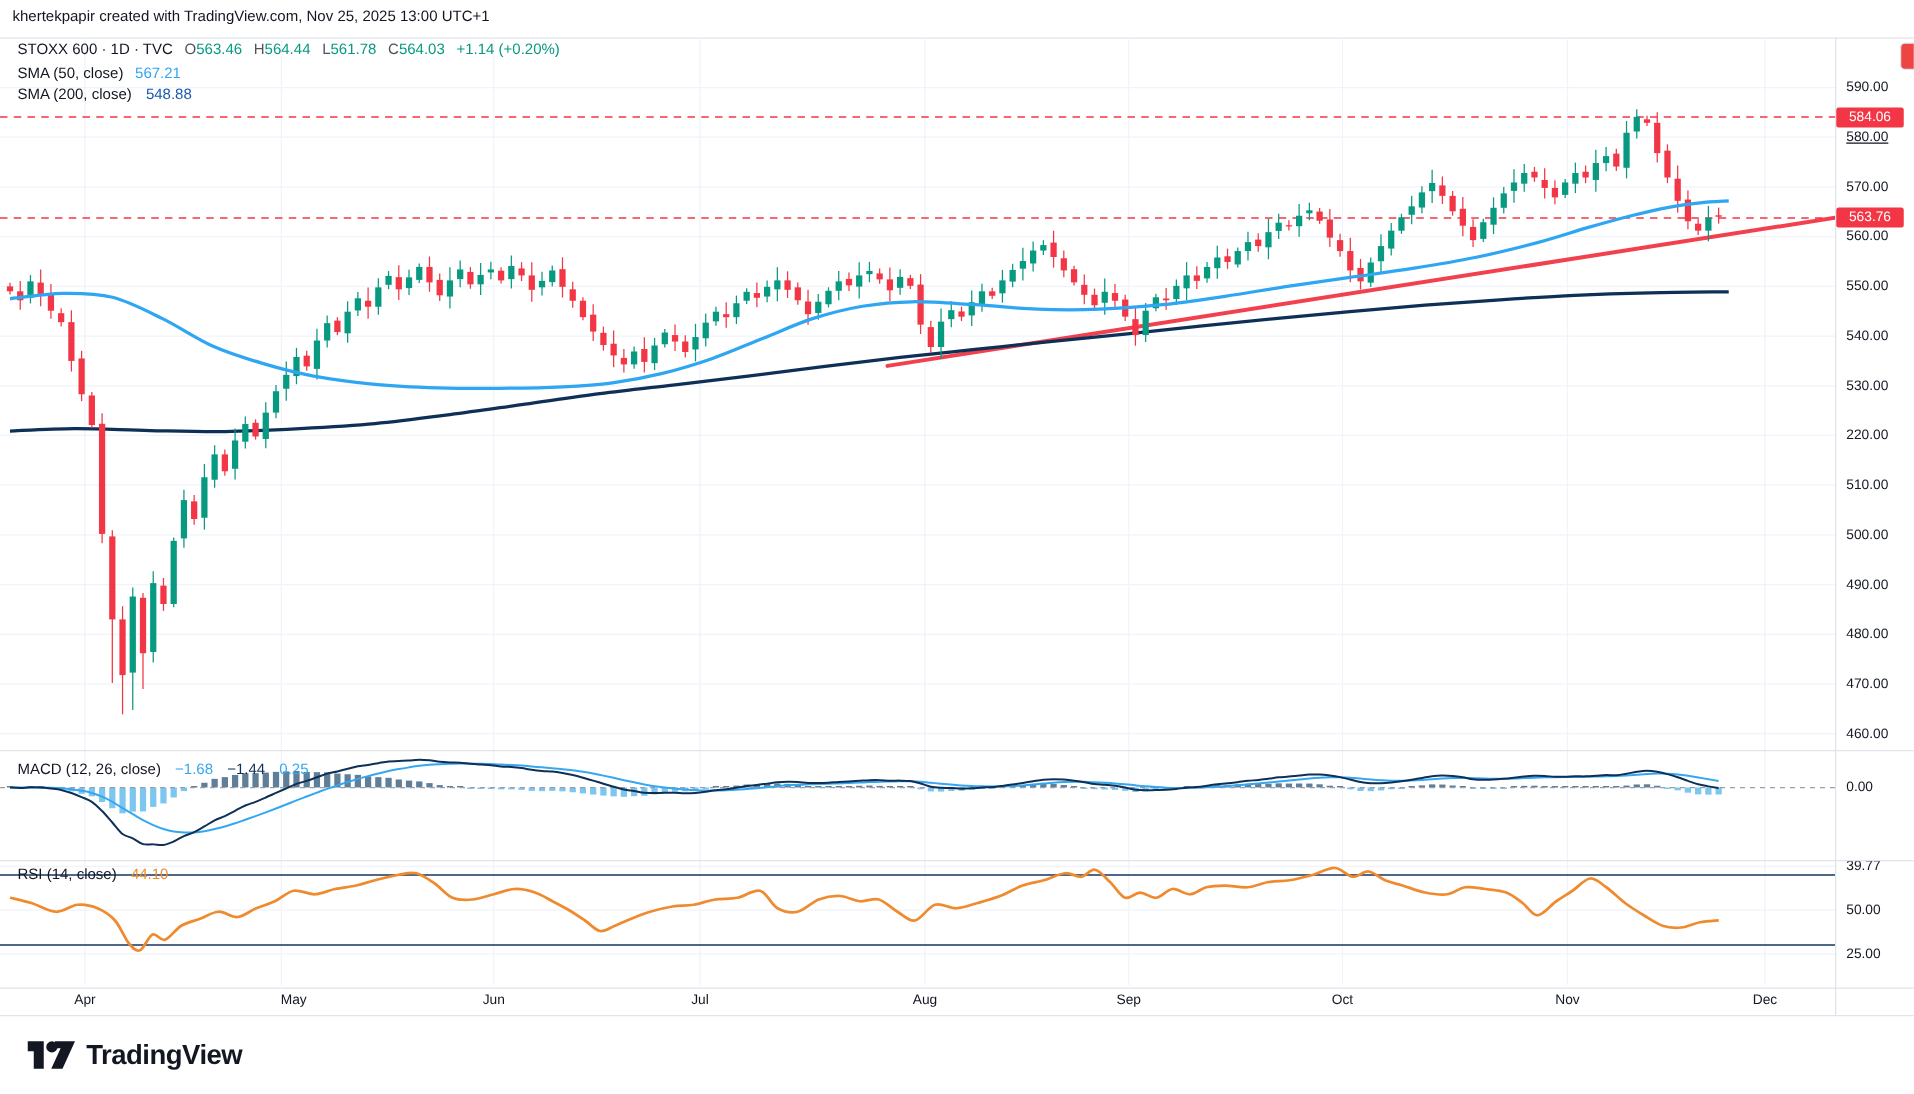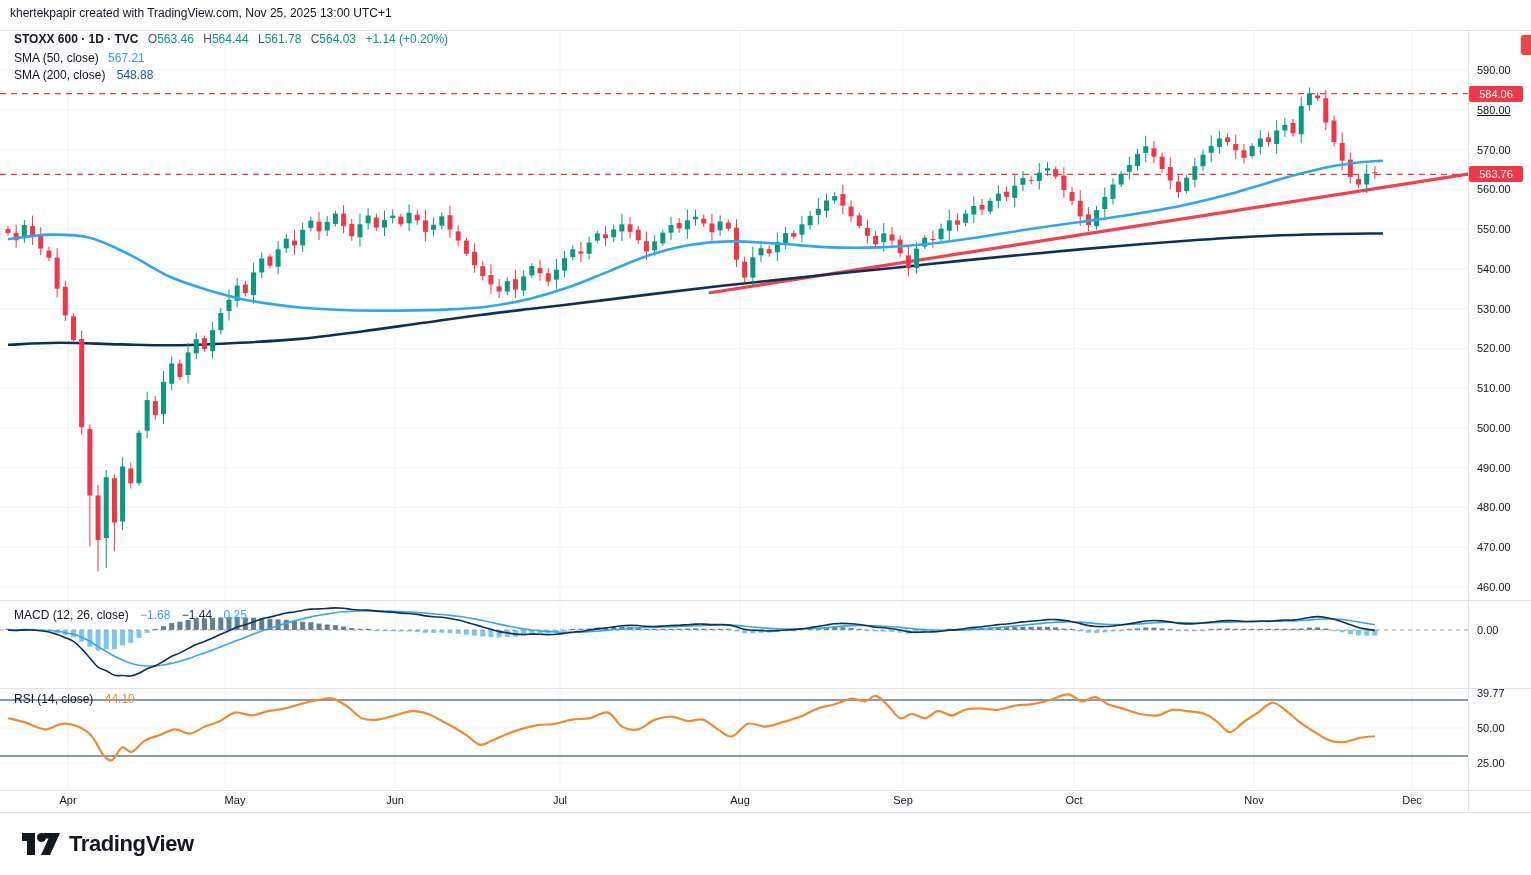--- a/index.html
+++ b/index.html
@@ -4,21 +4,21 @@
 <style>
   * { margin:0; padding:0; box-sizing:border-box; }
   body { background:#ffffff; font-family:"Liberation Sans", sans-serif; }
   #app { position:relative; width:1531px; height:875px; background:#fff; overflow:hidden; }
   .credit { position:absolute; left:10px; top:6px; font-size:12px; color:#131722; }
   .frame-top { position:absolute; left:0; top:30px; width:1531px; height:1px; background:#e0e3eb; }
   .sep { position:absolute; left:0; width:1531px; height:1px; background:#e0e3eb; }
   .axis-border { position:absolute; left:1468px; top:30px; width:1px; height:782px; background:#e0e3eb; }
   svg.panel { position:absolute; left:0; }
   .legend { position:absolute; font-size:12px; color:#131722; white-space:nowrap; z-index:5; }
-  .legend .sym { font-weight:700; }
+  .legend .sym { font-weight:400; }
   .legend .lbl { color:#50535e; margin-left:6px; }
   .legend .v-up { color:#089981; }
   .legend .chg { color:#089981; margin-left:6px; }
   .legend .v-sma50 { margin-left:6px; }
   .legend .v-sma200 { margin-left:8px; }
   .legend .v-hist { margin-left:8px; }
   .legend .v-macd { margin-left:8px; }
   .legend .v-sig { margin-left:8px; }
   .legend .v-rsi { margin-left:8px; }
   .axis-label { position:absolute; font-size:11px; color:#131722; left:1477px; }
@@ -634,21 +634,21 @@
 
   <div class="eur-btn">EUR</div>
   <div id="axisLabels">
       <div class="axis-label" style="top: 64px;">590.00</div>
       <div class="axis-label" style="top: 103.769px; text-decoration: underline;">580.00</div>
       <div class="axis-label" style="top: 143.538px;">570.00</div>
       <div class="axis-label" style="top: 183.307px;">560.00</div>
       <div class="axis-label" style="top: 223.076px;">550.00</div>
       <div class="axis-label" style="top: 262.845px;">540.00</div>
       <div class="axis-label" style="top: 302.614px;">530.00</div>
-      <div class="axis-label" style="top: 342.383px;">520.00</div>
+      <div class="axis-label" style="top: 342.383px;">220.00</div>
       <div class="axis-label" style="top: 382.152px;">510.00</div>
       <div class="axis-label" style="top: 421.921px;">500.00</div>
       <div class="axis-label" style="top: 461.69px;">490.00</div>
       <div class="axis-label" style="top: 501.459px;">480.00</div>
       <div class="axis-label" style="top: 541.228px;">470.00</div>
       <div class="axis-label" style="top: 580.997px;">460.00</div>
       <div class="badge" style="background: rgb(242, 54, 69); top: 85.6228px;">584.06</div>
       <div class="badge" style="background: rgb(242, 54, 69); top: 166.354px;">563.76</div>
       <div class="axis-label" style="top: 624px;">0.00</div>
       <div class="axis-label" style="top: 687px;">39.77</div>

